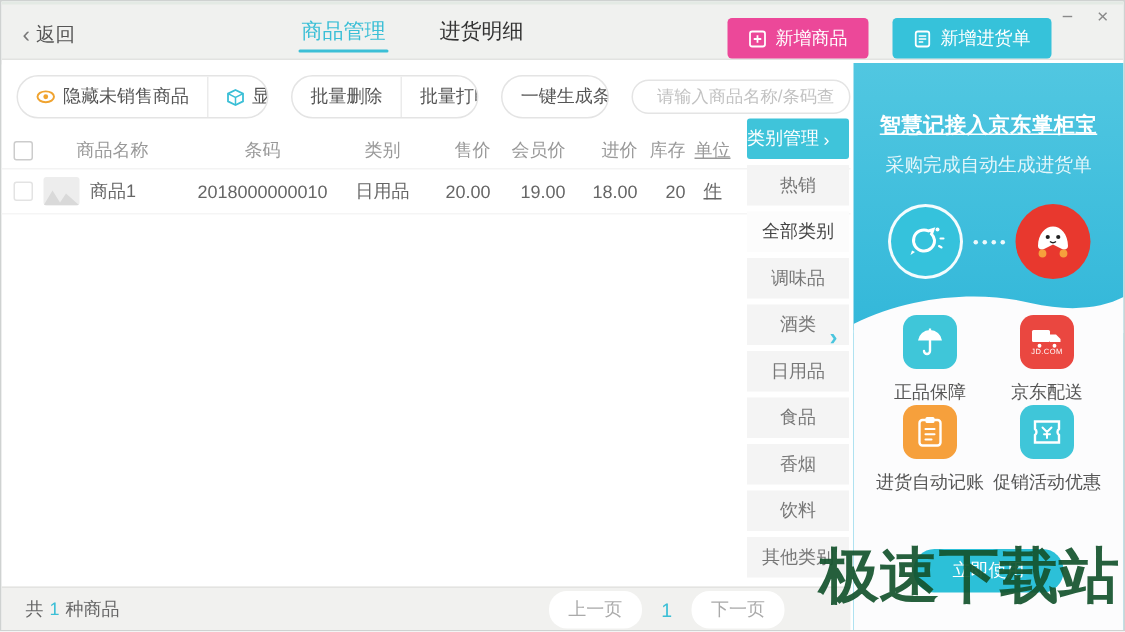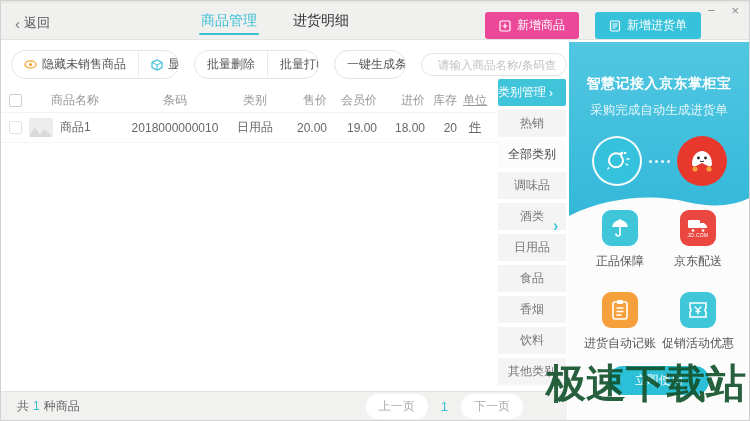--- a/index.html
+++ b/index.html
@@ -55,31 +55,31 @@
   .catbar { position:absolute; left:497px; top:78px; width:68px; }
   .cat-head { height:27px; background:#3fc4da; color:#fff; font-size:12px; display:flex; align-items:center; gap:3px; border-radius:2px; cursor:pointer; }
   .cat-item { height:27px; margin-top:4px; background:#f4f4f4; color:#777; font-size:12px; display:flex; align-items:center; justify-content:center; cursor:pointer; }
   .cat-item.active { background:#fcfcfc; color:#444; }
 
   .chevron-expand { position:absolute; left:552px; top:216px; color:#49c5de; font-size:16px; font-weight:bold; cursor:pointer; z-index:5; }
 
   
   .promo { position:absolute; left:568px; top:41px; right:0; bottom:0;
            background:linear-gradient(180deg,#51c7e1 0%,#2eb5d8 55%); overflow:hidden; }
-  .promo-title { margin-top:33px; text-align:center; color:#fff; font-size:14px; font-weight:bold; letter-spacing:.5px; }
+  .promo-title { margin-top:33px; text-align:center; color:#fff; font-size:14px; font-weight:bold; letter-spacing:.5px;text-decoration:underline; }
   .promo-sub { margin-top:9px; text-align:center; color:rgba(255,255,255,.85); font-size:12.5px; }
   .logos { margin-top:17px; display:flex; align-items:center; justify-content:center; gap:7px; }
   .logo-circle { width:50px; height:50px; border-radius:50%; display:flex; align-items:center; justify-content:center; flex:0 0 auto; }
   .logo-zhj { background:#35c2dc; border:2px solid rgba(255,255,255,.95); }
   .logo-jd { background:#e8382e; }
   .dots { display:flex; gap:3px; }
   .dot { width:3px; height:3px; border-radius:50%; background:rgba(255,255,255,.9); }
   .card-bg { position:absolute; left:0; right:0; top:178px; bottom:0; background:#fcfcfd; }
   .wave { position:absolute; left:0; right:0; top:150px; height:30px; }
-  .features { position:absolute; top:168px; left:0; right:0; display:grid; grid-template-columns:1fr 1fr; row-gap:22px; justify-items:center; padding:0 12px; }
+  .features { position:absolute; top:168px; left:0; right:0; display:grid; grid-template-columns:1fr 1fr; justify-items:center; padding:0 12px; }
   .feature { display:flex; flex-direction:column; align-items:center; gap:7px; cursor:pointer; }
   .fi { width:36px; height:36px; border-radius:9px; display:flex; flex-direction:column; align-items:center; justify-content:center; }
   .fi.teal { background:#3fc6d9; } .fi.red { background:#ea4740; } .fi.orange { background:#f6a03c; }
   .fi .jdtxt { color:#fff; font-size:5px; line-height:4px; letter-spacing:.3px; }
   .feature .flabel { font-size:12px; color:#555; }
   .cta { position:absolute; left:50%; transform:translateX(-50%); bottom:25px; background:#2cc0d8; color:#fff;
          font-size:12px; padding:6px 26px; border-radius:14px; white-space:nowrap; cursor:pointer; }
 
   
   .bottombar { position:absolute; left:0; bottom:0; width:566px; height:29px; background:#f1f1ef; border-top:1px solid #e3e3e1;

